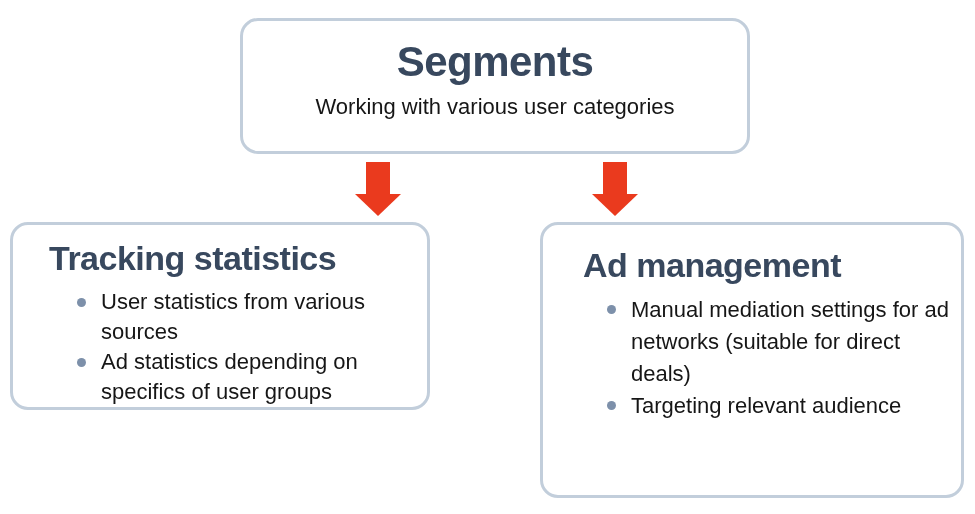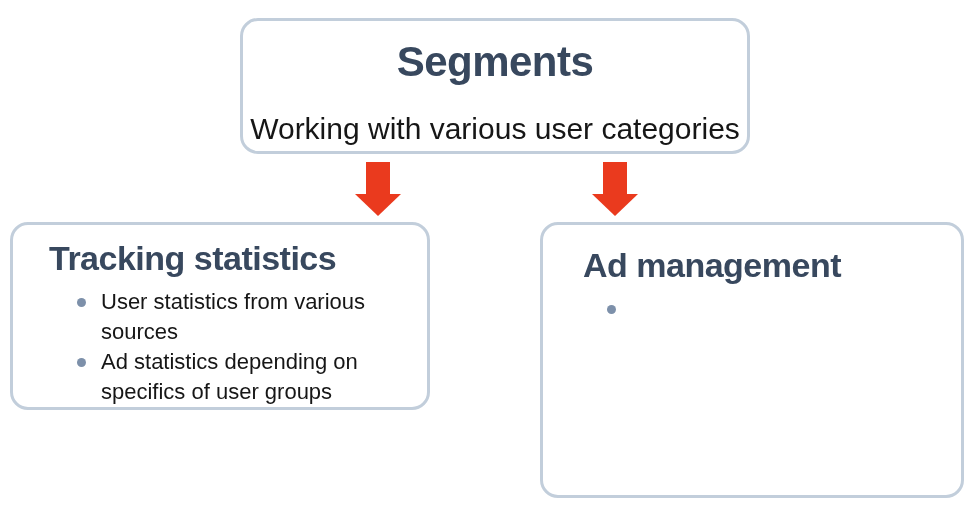--- a/index.html
+++ b/index.html
@@ -33,22 +33,22 @@
   .root-box { left: 240px; top: 18px; width: 510px; height: 136px; text-align: center; }
   .root-title {
     margin-top: 18px;
     font-size: 42px;
     font-weight: 700;
     color: var(--heading);
     letter-spacing: -0.5px;
     line-height: 1.1;
   }
   .root-subtitle {
-    margin-top: 26px;
-    font-size: 30px;
+    margin-top: 9px;
+    font-size: 22px;
     color: var(--body);
     line-height: 1.2;
   }
 
   
   .arrow { position: absolute; top: 162px; width: 46px; height: 54px; }
   .arrow-left  { left: 355px; }
   .arrow-right { left: 592px; }
   .arrow .shaft {
     position: absolute; left: 11px; top: 0;
@@ -132,17 +132,22 @@
         <span>Ad statistics depending on specifics of user groups</span>
       </li>
     </ul>
   </div>
 
   <div class="box right-box">
     <div class="child-title">Ad management</div>
     <ul class="bullets">
       <li>
         <span class="dot"></span>
+        <span>Manual mediation settings for ad networks (suitable for direct deals)</span>
+      </li>
+      <li>
+        <span class="dot"></span>
+        <span>Targeting relevant audience</span>
       </li>
     </ul>
   </div>
 
 </div>
 
 </body></html>

